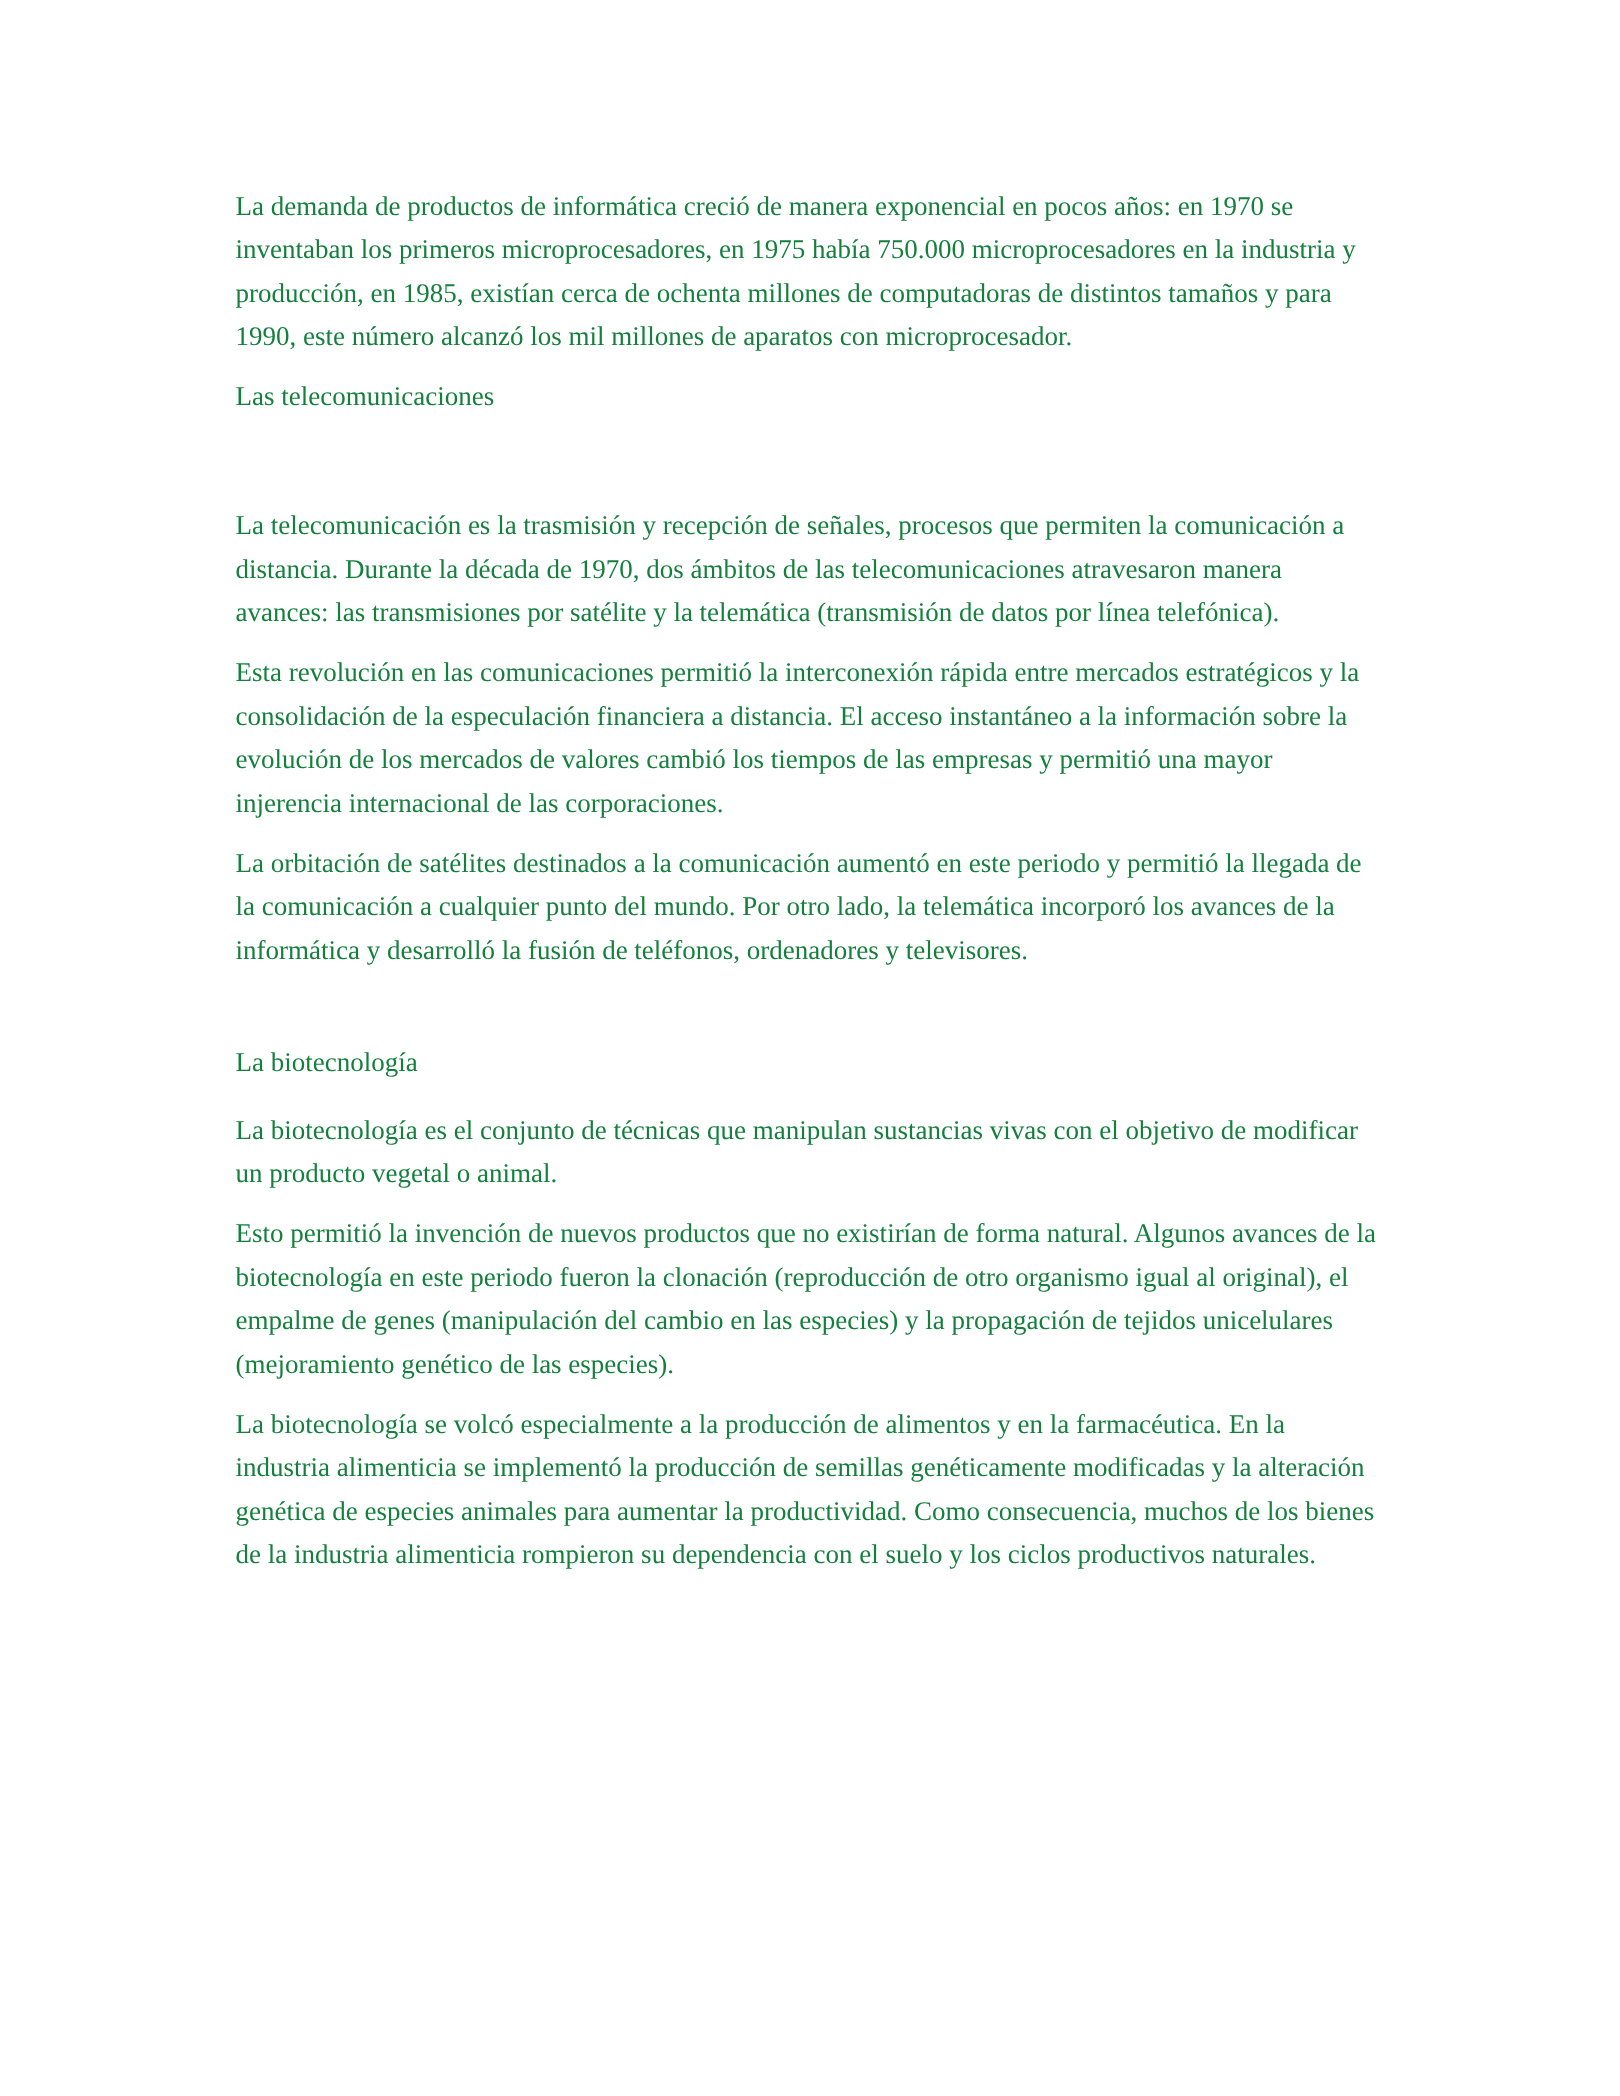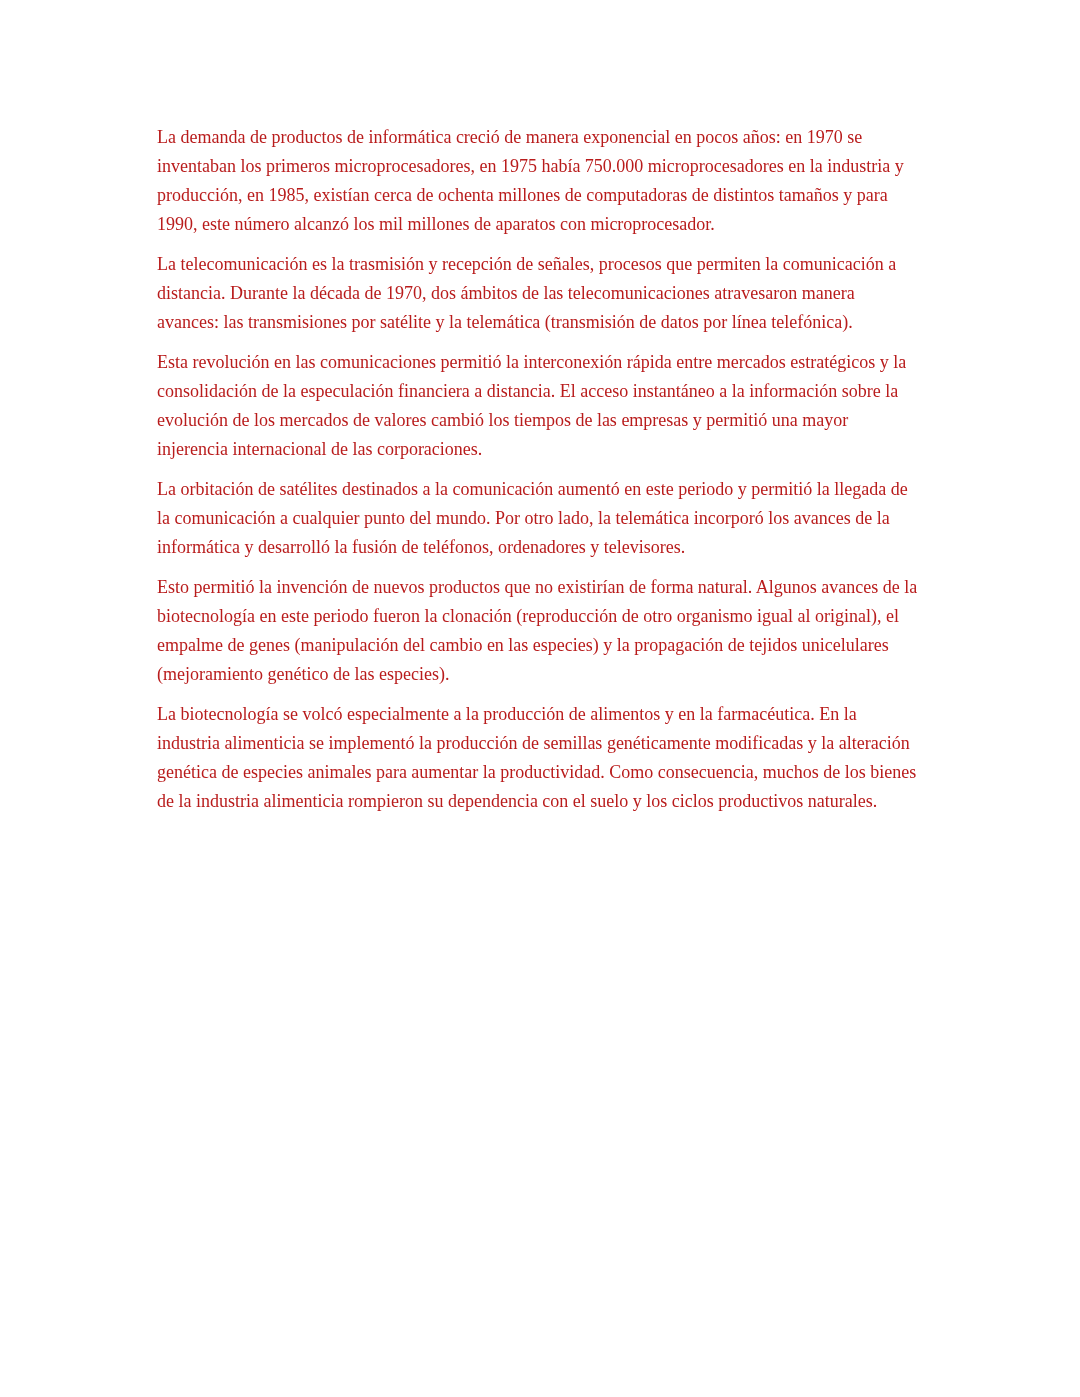--- a/index.html
+++ b/index.html
@@ -17,21 +17,21 @@
     box-sizing: border-box;
   }
   .doc-content {
     position: absolute;
     top: 123px;
     left: 157px;
     width: 762px;
     font-family: "Liberation Serif", "DejaVu Serif", serif;
     font-size: 18px;
     line-height: 29px;
-    color: #b91c1c;
+    color: #15803d;
     text-align: left;
   }
   .para {
     margin: 0 0 11px 0;
     padding: 0;
     font-weight: 400;
   }
   .heading {
     margin: 0 0 11px 0;
   }
@@ -42,19 +42,22 @@
     margin-top: 46px;
     margin-bottom: 16px;
   }
 </style>
 </head>
 <body>
 
 <div class="page">
   <div class="doc-content">
     <p class="para">La demanda de productos de informática creció de manera exponencial en pocos años: en 1970 se inventaban los primeros microprocesadores, en 1975 había 750.000 microprocesadores en la industria y producción, en 1985, existían cerca de ochenta millones de computadoras de distintos tamaños y para 1990, este número alcanzó los mil millones de aparatos con microprocesador.</p>
+    <p class="para heading gap-below">Las telecomunicaciones</p>
     <p class="para">La telecomunicación es la trasmisión y recepción de señales, procesos que permiten la comunicación a distancia. Durante la década de 1970, dos ámbitos de las telecomunicaciones atravesaron manera avances: las transmisiones por satélite y la telemática (transmisión de datos por línea telefónica).</p>
     <p class="para">Esta revolución en las comunicaciones permitió la interconexión rápida entre mercados estratégicos y la consolidación de la especulación financiera a distancia. El acceso instantáneo a la información sobre la evolución de los mercados de valores cambió los tiempos de las empresas y permitió una mayor injerencia internacional de las corporaciones.</p>
     <p class="para">La orbitación de satélites destinados a la comunicación aumentó en este periodo y permitió la llegada de la comunicación a cualquier punto del mundo. Por otro lado, la telemática incorporó los avances de la informática y desarrolló la fusión de teléfonos, ordenadores y televisores.</p>
+    <p class="para heading gap-above">La biotecnología</p>
+    <p class="para">La biotecnología es el conjunto de técnicas que manipulan sustancias vivas con el objetivo de modificar un producto vegetal o animal.</p>
     <p class="para">Esto permitió la invención de nuevos productos que no existirían de forma natural. Algunos avances de la biotecnología en este periodo fueron la clonación (reproducción de otro organismo igual al original), el empalme de genes (manipulación del cambio en las especies) y la propagación de tejidos unicelulares (mejoramiento genético de las especies).</p>
     <p class="para">La biotecnología se volcó especialmente a la producción de alimentos y en la farmacéutica. En la industria alimenticia se implementó la producción de semillas genéticamente modificadas y la alteración genética de especies animales para aumentar la productividad. Como consecuencia, muchos de los bienes de la industria alimenticia rompieron su dependencia con el suelo y los ciclos productivos naturales.</p>
   </div>
 </div>
 
 </body></html>

